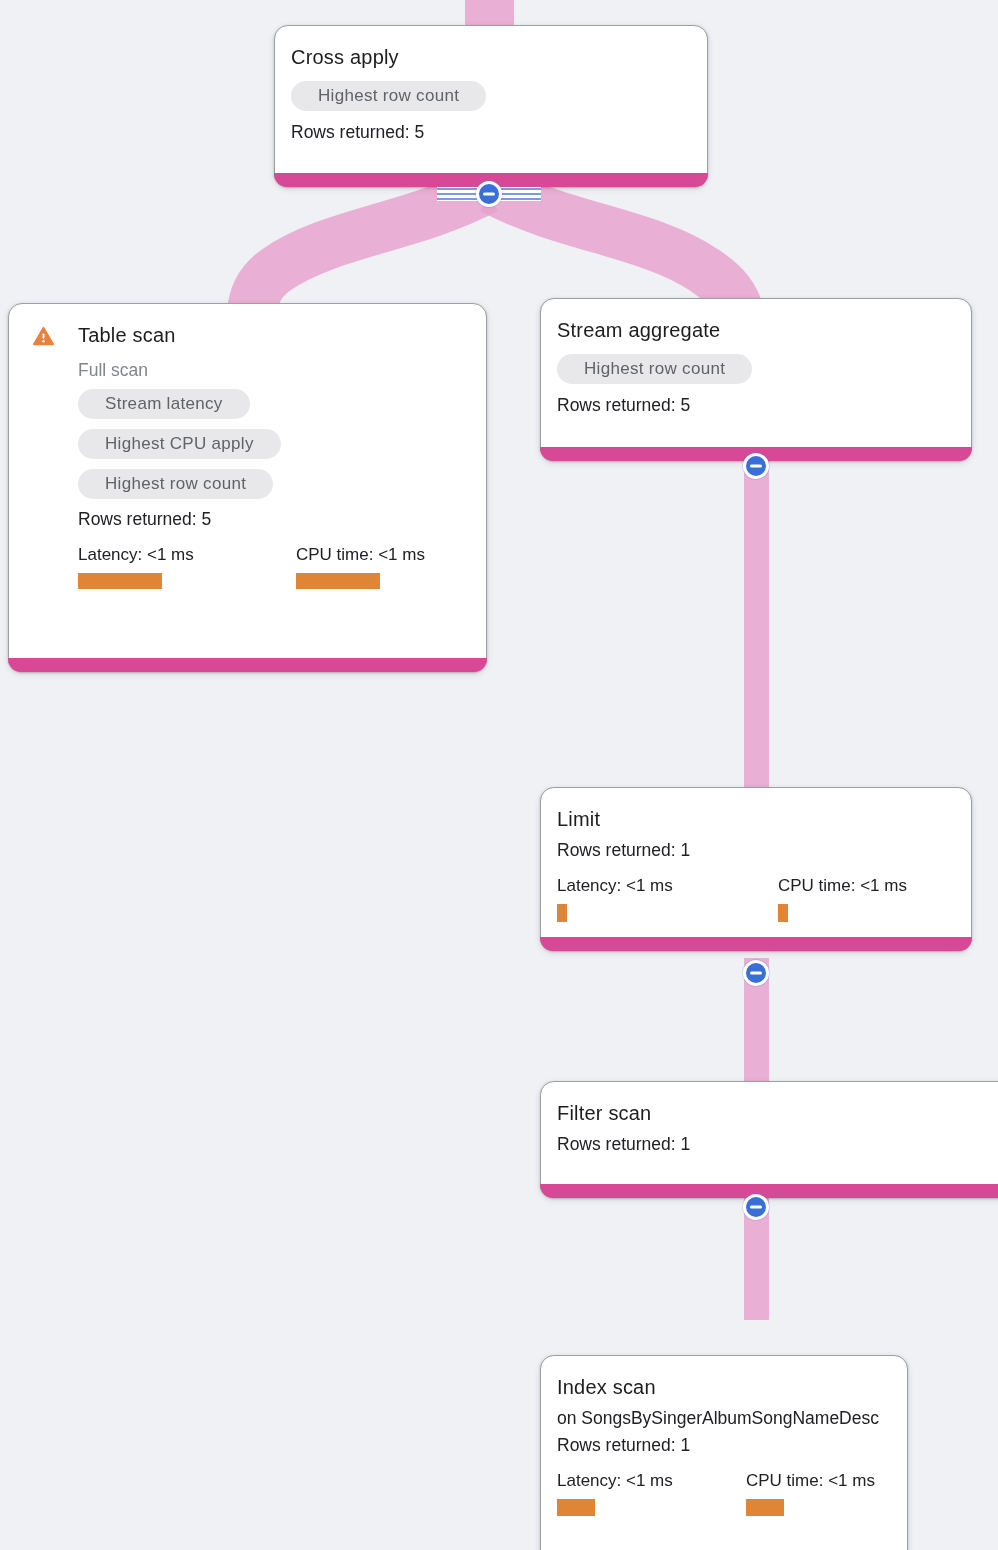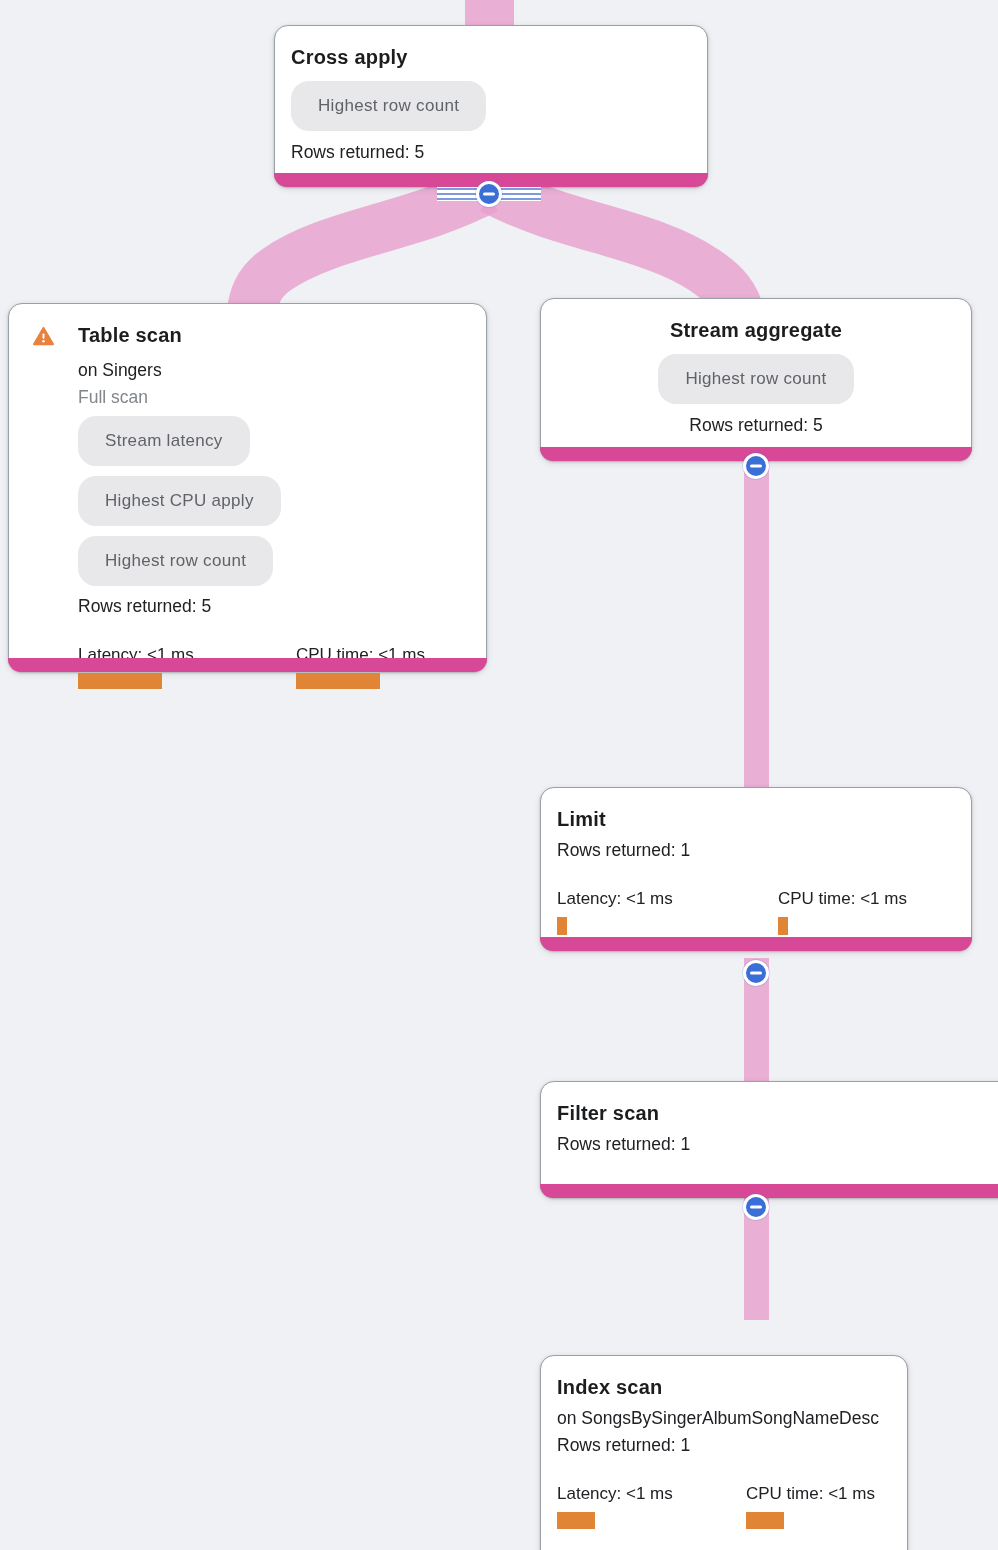--- a/index.html
+++ b/index.html
@@ -5,27 +5,27 @@
   html,body{margin:0;padding:0;background:#f0f1f4;}
   body{font-family:"Liberation Sans","DejaVu Sans",sans-serif;color:#202124;}
   #canvas{position:relative;width:998px;height:1550px;background:var(--bg,#f0f1f4);overflow:hidden;}
   #edges{position:absolute;left:0;top:0;z-index:0;}
 
   .node{position:absolute;background:#fff;border:1px solid #9aa0a6;border-radius:14px;
         box-shadow:0 1px 2px rgba(60,64,67,.30),0 2px 6px rgba(60,64,67,.15);
         box-sizing:border-box;z-index:2;padding:17px 16px 0 16px;}
   .node::after{content:"";position:absolute;left:-1px;right:-1px;bottom:-1px;height:14px;
         background:var(--accent,#d74897);border-radius:0 0 13px 13px;}
-  .node-title{font-size:20px;font-weight:700;color:#1c1d1f;letter-spacing:.2px;margin:3px 0 9px 0;}
+  .node-title{font-size:20px;font-weight:400;color:#1c1d1f;letter-spacing:.2px;margin:3px 0 9px 0;}
   .node-line{font-size:17.5px;margin:4px 0 6px 0;white-space:nowrap;}
   .node-note{font-size:17.5px;color:#80868b;margin:4px 0 8px 0;}
   .pill{display:inline-block;background:#e8e8ea;color:#5f6368;font-size:17px;letter-spacing:.3px;
-        padding:15px 27px;border-radius:18px;margin:3px 0 7px 0;white-space:nowrap;}
+        padding:5px 27px;border-radius:18px;margin:3px 0 7px 0;white-space:nowrap;}
   .pill-stack .pill{display:table;margin:0 0 10px 0;}
-  .metrics{display:flex;margin-top:28px;gap:44px;}
+  .metrics{display:flex;margin-top:15px;gap:44px;}
   .metric{width:190px;}
   .node-table-scan .metric{width:192px;}
   .metric-label{font-size:17px;white-space:nowrap;}
   .metric-bar{margin-top:8px;background:var(--metric,#e08435);}
   .node-table-scan .metric-bar{height:16px;}
   .node-limit .metric-bar{height:18px;}
   .node-index-scan .metric-bar{height:17px;}
 
   .ts-head{display:flex;align-items:flex-start;}
   .warn-icon{width:21px;height:20px;margin:5px 24px 0 4px;flex:0 0 auto;}
@@ -36,21 +36,21 @@
         box-shadow:0 0 0 1px rgba(59,111,216,.18);cursor:pointer;}
   .collapse-btn::after{content:"";position:absolute;left:50%;top:50%;transform:translate(-50%,-50%);
         width:12px;height:3px;background:#fff;border-radius:1.5px;}
   .stripe-connector{position:absolute;left:437px;top:187px;width:104px;height:14px;z-index:3;
         background:linear-gradient(#ffffff 0 1px,#7e99de 1px 3px,#ffffff 3px 6px,#7e99de 6px 8px,
                    #ffffff 8px 11px,#7e99de 11px 13px,#ffffff 13px 14px);}
 
   
   .node-cross-apply{left:274px;top:25px;width:434px;height:162px;}
   .node-table-scan{left:8px;top:303px;width:479px;height:369px;padding-left:20px;}
-  .node-stream-aggregate{left:540px;top:298px;width:432px;height:163px;text-align:center;}
+  .node-stream-aggregate{left:540px;top:298px;width:432px;height:163px;}
   .node-limit{left:540px;top:787px;width:432px;height:164px;}
   .node-filter-scan{left:540px;top:1081px;width:489px;height:117px;}
   .node-index-scan{left:540px;top:1355px;width:368px;height:217px;}
 
   .edge-curve{fill:none;stroke:#e79fcc;stroke-opacity:.8;stroke-width:50;}
   .edge-rect{fill:#e9afd4;}
 </style>
 </head>
 <body>
 
@@ -74,21 +74,20 @@
   <div class="node node-table-scan">
     <div class="ts-head">
       <svg class="warn-icon" viewBox="0 0 24 22">
         <path d="M12 1.5 L23 20.5 H1 Z" fill="#e8823d" stroke="#e8823d" stroke-width="2" stroke-linejoin="round"></path>
         <rect x="10.9" y="8" width="2.2" height="6" rx="1.1" fill="#fff"></rect>
         <circle cx="12" cy="17" r="1.4" fill="#fff"></circle>
       </svg>
       <div class="node-title">Table scan</div>
     </div>
     <div class="ts-indent">
-      <div class="node-line">on Singers</div>
       <div class="node-note">Full scan</div>
       <div class="pill-stack">
         <span class="pill">Stream latency</span>
         <span class="pill">Highest CPU apply</span>
         <span class="pill">Highest row count</span>
       </div>
       <div class="node-line">Rows returned: 5</div>
       <div class="metrics">
         <div class="metric">
           <div class="metric-label">Latency: &lt;1 ms</div>

